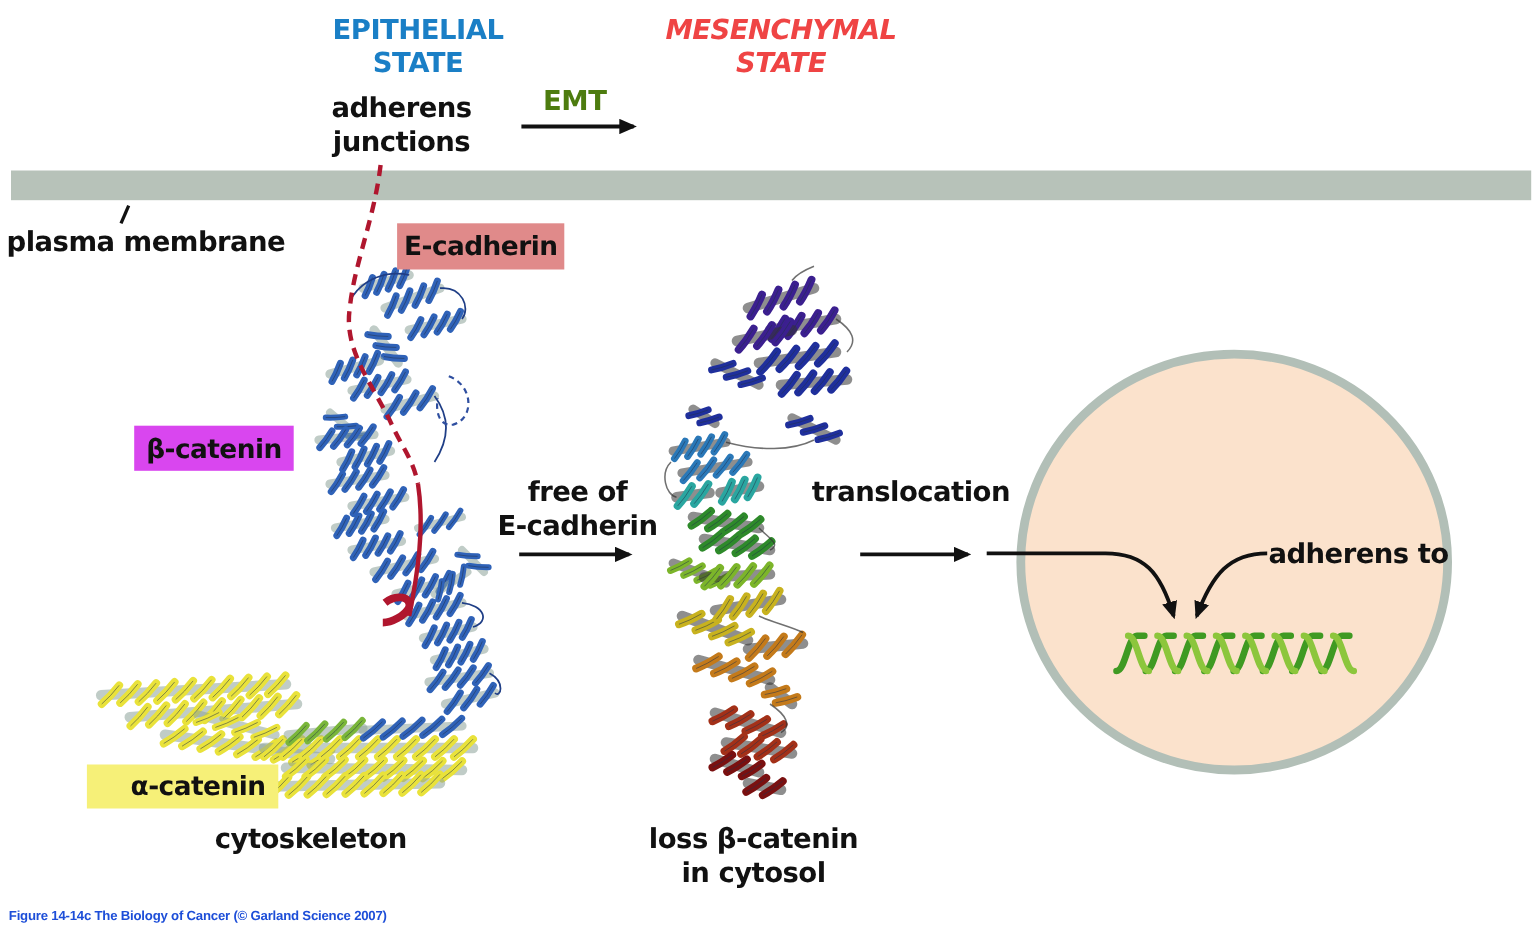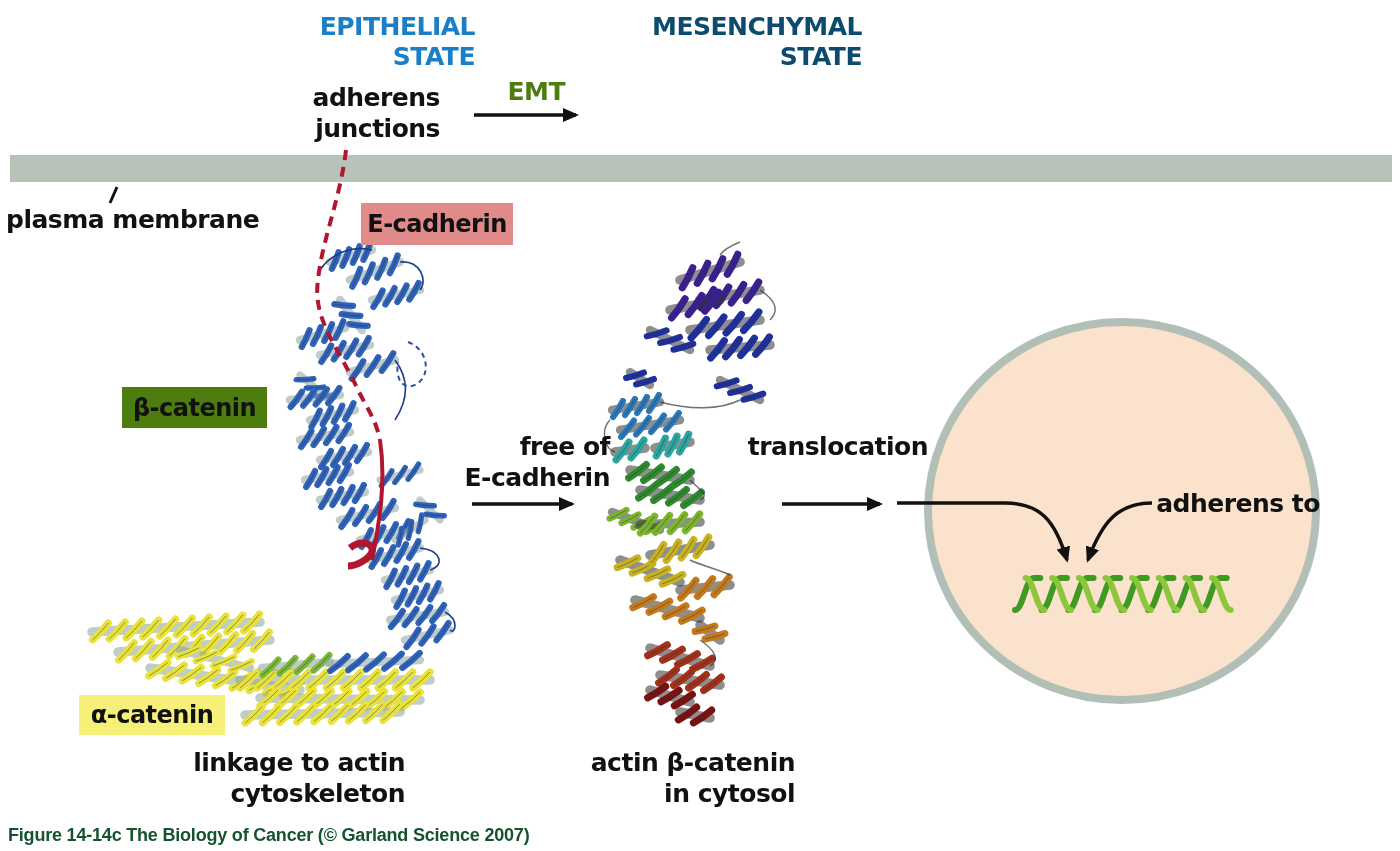--- a/index.html
+++ b/index.html
@@ -1,28 +1,28 @@
 <!DOCTYPE html>
 <html><head>
 <meta charset="utf-8">
 <style>
   html, body { margin: 0; padding: 0; background: #ffffff; }
   body { width: 1400px; height: 851px; position: relative; overflow: hidden;
          font-family: "DejaVu Sans", "Liberation Sans", sans-serif; }
-  .txt { position: absolute; font-weight: bold; color: #111111; text-align: right;
+  .txt { position: absolute; font-weight: bold; color: #111111; text-align: center;
          line-height: 1.2; font-family: "DejaVu Sans", sans-serif; letter-spacing: -0.5px; }
   .state { font-size: 25px; line-height: 30px; }
   .lbl { font-size: 25px; line-height: 31px; }
   .box { position: absolute; font-weight: bold; color: #111111; font-size: 24px;
          display: flex; align-items: center; justify-content: center;
          font-family: "DejaVu Sans", sans-serif; letter-spacing: -0.5px; }
   #membrane { position: absolute; left: 10px; top: 155px; width: 1382px; height: 27px; }
   svg.layer { position: absolute; left: 0; top: 0; }
-  .caption { position: absolute; left: 8px; top: 825px; font-size: 18px; font-weight: bold;
-             color: #14532d; font-family: "Liberation Sans", sans-serif; letter-spacing: -0.2px; white-space: nowrap; }
+  .caption { position: absolute; left: 8px; top: 825px; font-size: 12px; font-weight: bold;
+             color: #1d4ed8; font-family: "Liberation Sans", sans-serif; letter-spacing: -0.2px; white-space: nowrap; }
 </style>
 </head>
 <body>
 
 <div id="membrane" style="background: rgb(183, 194, 185);"></div>
 
 <svg class="layer" width="1400" height="851" viewBox="0 0 1400 851">
   <defs>
     <marker id="arrowhead" markerWidth="10" markerHeight="10" refX="8" refY="5" orient="auto" markerUnits="userSpaceOnUse">
       <path d="M0,0 L10,5 L0,10 Z" fill="#111"></path>
@@ -742,56 +742,55 @@
         <path d="M693.4310709188945,722.8446454055273 Q702.1862141837789,718.0689290811055 711.5689290811055,710.1553545944727" fill="none" stroke="#22324a" stroke-width="0.8" opacity="0.6"></path>
       </g>
       <path d="M720,255 C725,248 735,244 740,242 M760,290 C775,300 780,310 770,320 M740,400 C720,410 690,410 660,402 M610,420 C600,430 605,450 615,452 M690,480 C700,490 710,495 700,500 M690,560 C700,565 720,570 730,575 M700,640 C715,650 720,660 710,666" fill="none" stroke="#333" stroke-width="1.4" opacity="0.7"></path>
     </g>
 </svg>
 
 <div class="txt state" id="epi" style="left: 285px; top: 12px; width: 190px; color: rgb(26, 127, 198);">
   <div>EPITHELIAL</div>
   <div>STATE</div>
 </div>
-<div class="txt state" id="mes" style="left: 622px; top: 12px; width: 240px; color: #0c4a6e;">
+<div class="txt state" id="mes" style="left: 590px; top: 12px; width: 240px; color: #ef4444; font-style: italic;">
   <div>MESENCHYMAL</div>
   <div>STATE</div>
 </div>
 
 <div class="txt lbl" id="emt" style="left: 480px; top: 76px; width: 85px; color: #4d7c0f;">EMT</div>
 
 <div class="txt lbl" style="left:290px; top:82px; width:150px;">
   <div>adherens</div>
   <div>junctions</div>
 </div>
 
 <div class="txt lbl" style="left:6px; top:204px; width:250px; text-align:right; white-space:nowrap;">plasma membrane</div>
 
 <div class="box" id="ecad-box" style="left: 361px; top: 203px; width: 152px; height: 42px; background: rgb(224, 138, 138);">
   <span>E-cadherin</span>
 </div>
-<div class="box" id="beta-box" style="left: 122px; top: 387px; width: 145px; height: 41px; background: #4d7c0f;">
+<div class="box" id="beta-box" style="left: 122px; top: 387px; width: 145px; height: 41px; background: #d946ef;">
   <span>β-catenin</span>
 </div>
-<div class="box" id="alpha-box" style="left: 79px; top: 695px; width: 146px; height: 40px; background: rgb(246, 240, 120);">
+<div class="box" id="alpha-box" style="left: 79px; top: 695px; width: 146px; height: 40px; background: rgb(246, 240, 120); padding-left: 28px;">
   <span>α-catenin</span>
 </div>
 
 <div class="txt lbl" style="left:440px; top:431px; width:170px;">
   <div>free of</div>
   <div>E-cadherin</div>
 </div>
 <div class="txt lbl" style="left:728px; top:431px; width:200px;">
   <div>translocation</div>
 </div>
 <div class="txt lbl" style="left:1150px; top:488px; width:170px;">
   <div>adherens to</div>
 </div>
 <div class="txt lbl" style="left:160px; top:747px; width:245px;">
-  <div>linkage to actin</div>
   <div>cytoskeleton</div>
 </div>
 <div class="txt lbl" style="left:575px; top:747px; width:220px;">
-  <div>actin β-catenin</div>
+  <div>loss β-catenin</div>
   <div>in cytosol</div>
 </div>
 
 <div class="caption">Figure 14-14c  The Biology of Cancer (© Garland Science 2007)</div>
 
 </body></html>

